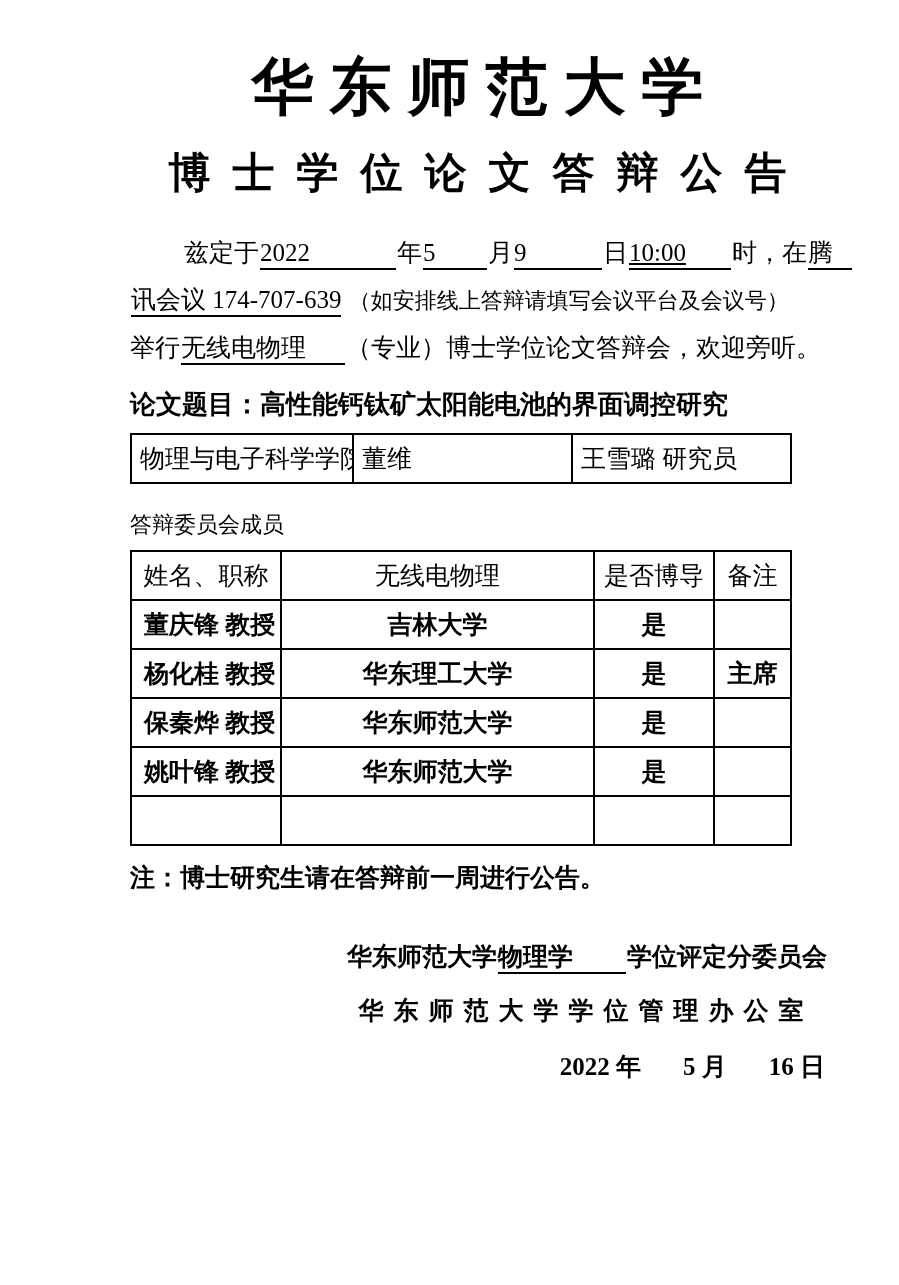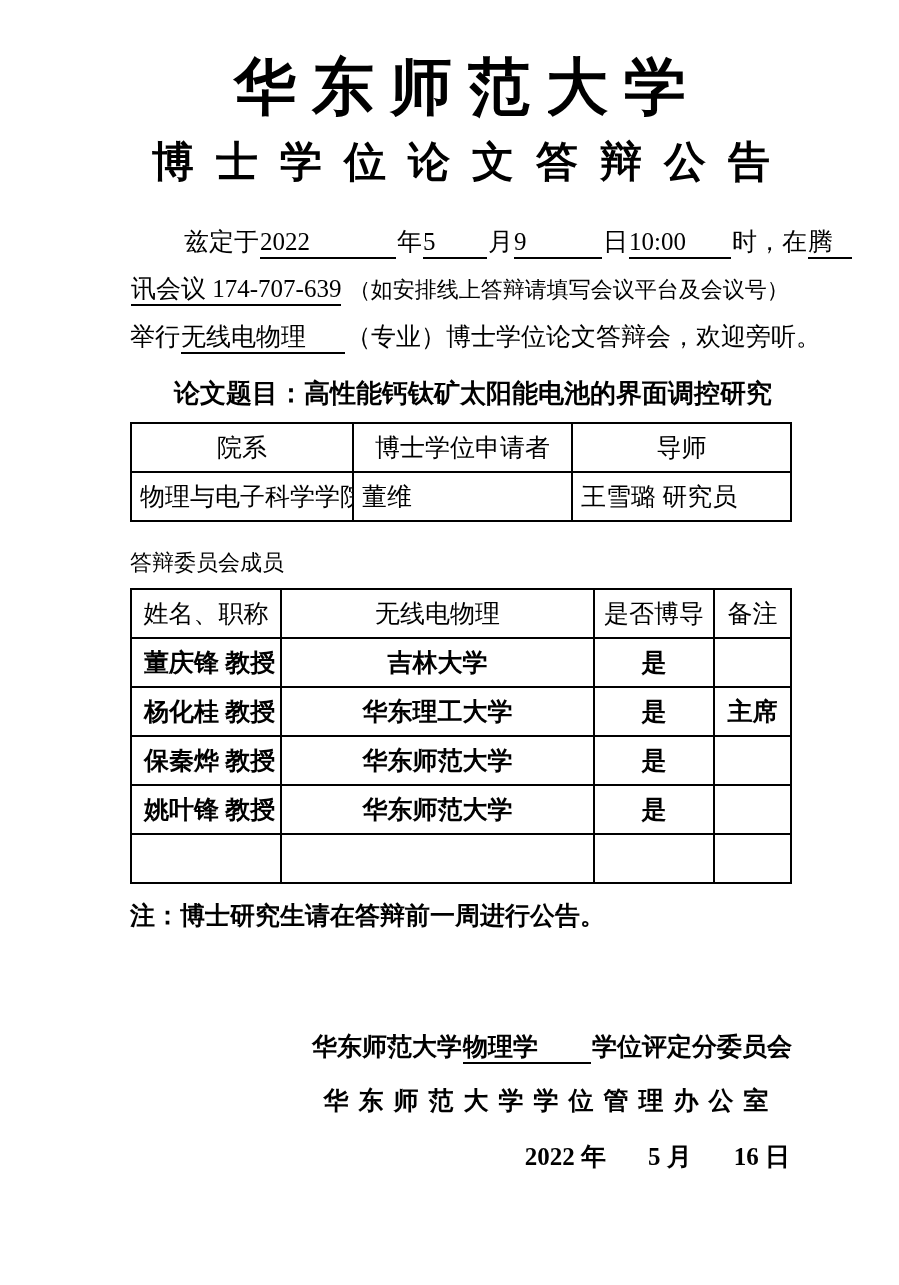--- a/index.html
+++ b/index.html
@@ -5,65 +5,64 @@
   * { margin: 0; padding: 0; box-sizing: border-box; }
   html, body { background: #888; }
   .page {
     position: relative;
     width: 899px;
     height: 1285px;
     margin: 0 auto;
     background: #ffffff;
     color: #000;
     font-family: "Liberation Serif", "DejaVu Serif", serif;
-    padding: 45px 109px 0 130px;
+    padding: 45px 74px 0 130px;
     overflow: hidden;
   }
   .doc-title {
     text-align: center;
     font-size: 62px;
     font-weight: 700;
     letter-spacing: 16px;
     text-indent: 16px;
     line-height: 85px;
     white-space: nowrap;
   }
   .doc-subtitle {
-    margin-top: 2px;
+    margin-top: 13px;
     text-align: center;
     font-size: 42px;
     font-weight: 700;
     letter-spacing: 22px;
     text-indent: 22px;
     line-height: 60px;
     white-space: nowrap;
   }
   .body-par { margin-top: 26px; font-size: 25px; }
   .body-line { line-height: 47px; white-space: nowrap; }
   .indent { display: inline-block; width: 54px; }
   .blank {
     display: inline-block;
     border-bottom: 2px solid #000;
     margin: 0 1px;
     line-height: 30px;
   }
   .w-year  { min-width: 136px; }
   .w-month { min-width: 64px;  }
   .w-day   { min-width: 88px;  }
-  .w-time  { min-width: 102px; }
+  .w-time  { min-width: 102px; text-decoration: underline; }
   .w-venue1{ min-width: 44px;  }
   .w-major { min-width: 164px; }
   .paren-note { font-size: 22px; }
   .thesis-line {
     margin-top: 18px;
     font-size: 26px;
     font-weight: 700;
     line-height: 32px;
     white-space: nowrap;
-    margin-left: 44px;
   }
   table {
     border-collapse: collapse;
     table-layout: fixed;
     width: 660px;
     font-size: 25px;
   }
   td {
     border: 2px solid #000;
     height: 49px;
@@ -72,21 +71,21 @@
     overflow: hidden;
     white-space: nowrap;
   }
   .info-table { margin-top: 12px; }
   .info-table td.cell-left { text-align: left; padding-left: 8px; }
   .committee-label { margin-top: 28px; font-size: 22px; line-height: 26px; }
   .committee-table { margin-top: 12px; }
   .committee-table td.data { font-weight: 700; }
   .committee-table td.cell-left { text-align: left; padding-left: 12px; }
   .note-line { margin-top: 16px; font-size: 25px; font-weight: 700; line-height: 32px; }
-  .footer-block { margin-top: 100px; width: 478px; margin-left: auto; font-weight: 700; font-size: 25px; }
+  .footer-block { margin-top: 48px; width: 478px; margin-left: auto; font-weight: 700; font-size: 25px; }
   .footer-line1 { white-space: nowrap; line-height: 30px; }
   .w-division { min-width: 128px; }
   .footer-line2 {
     margin-top: 22px;
     text-align: center;
     letter-spacing: 10px;
     white-space: nowrap;
     line-height: 30px;
   }
   .footer-line3 { margin-top: 26px; text-align: right; white-space: nowrap; line-height: 30px; }
@@ -109,25 +108,20 @@
 
   <div class="thesis-line"><span>论文题目：</span><span>高性能钙钛矿太阳能电池的界面调控研究</span></div>
 
   <table class="info-table">
     <colgroup>
         <col style="width:222px">
         <col style="width:219px">
         <col style="width:219px">
       </colgroup>
     <tbody>
-        <tr>
-      <td>院系</td>
-      <td>博士学位申请者</td>
-      <td>导师</td>
-    </tr>
     <tr>
       <td class="cell-left">物理与电子科学学院</td>
       <td class="cell-left">董维</td>
       <td class="cell-left">王雪璐 研究员</td>
     </tr>
   </tbody>
     </table>
 
   <div class="committee-label">答辩委员会成员</div>
 

